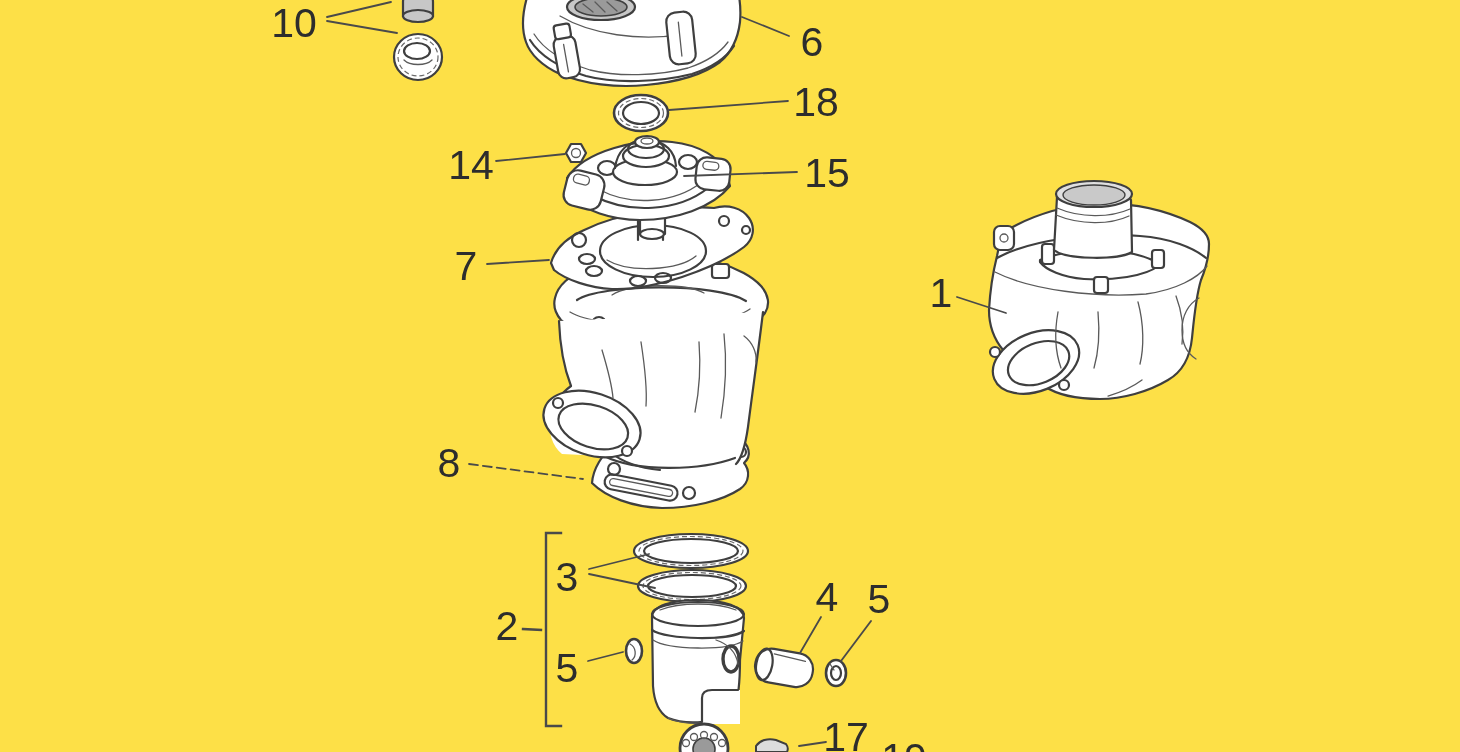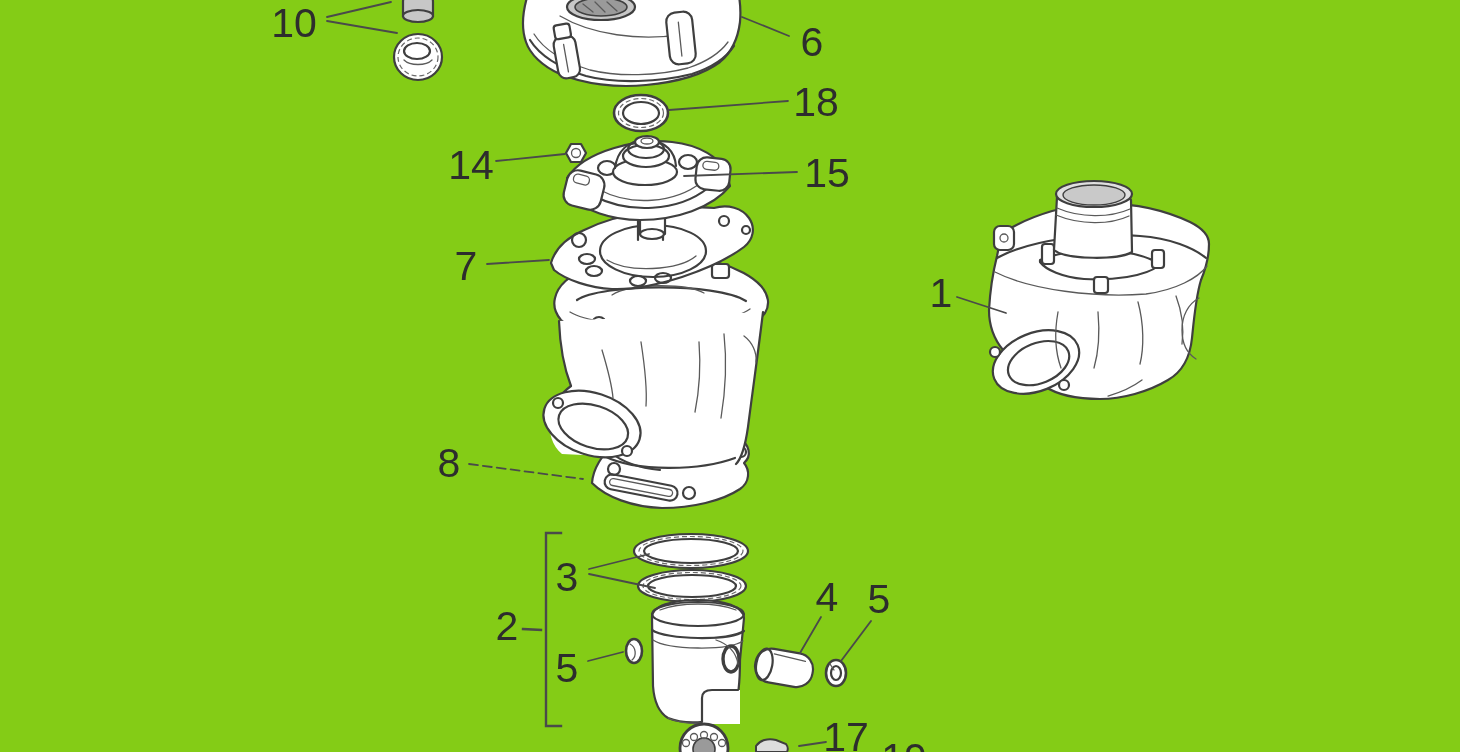--- a/index.html
+++ b/index.html
@@ -1,16 +1,16 @@
 <!DOCTYPE html>
 <html><head>
 <meta charset="utf-8">
 <style>
   html,body{margin:0;padding:0;background:#ffffff;}
-  .stage{position:relative;width:1460px;height:752px;background:#84cc16;overflow:hidden;
+  .stage{position:relative;width:1460px;height:752px;background:#fde047;overflow:hidden;
          font-family:"Liberation Sans",sans-serif;}
   svg{display:block;}
   .ln  {fill:none;stroke:#3f3f3f;stroke-width:2.2;stroke-linecap:round;stroke-linejoin:round;}
   .lnf {fill:#ffffff;stroke:#3f3f3f;stroke-width:2.2;stroke-linejoin:round;}
   .thin{fill:none;stroke:#5a5a5a;stroke-width:1.3;stroke-linecap:round;}
   .tex {fill:none;stroke:#6a6a6a;stroke-width:1.2;stroke-dasharray:5 3;}
   .lead{fill:none;stroke:#4a4a4a;stroke-width:1.8;stroke-linecap:round;}
   .leadd{fill:none;stroke:#4a4a4a;stroke-width:1.8;stroke-linecap:round;stroke-dasharray:9 5;}
   .brk {fill:none;stroke:#4a4a4a;stroke-width:2.4;stroke-linecap:square;}
   .lbl {font-family:"Liberation Sans",sans-serif;font-size:41px;fill:#2d2d2d;text-anchor:middle;}

